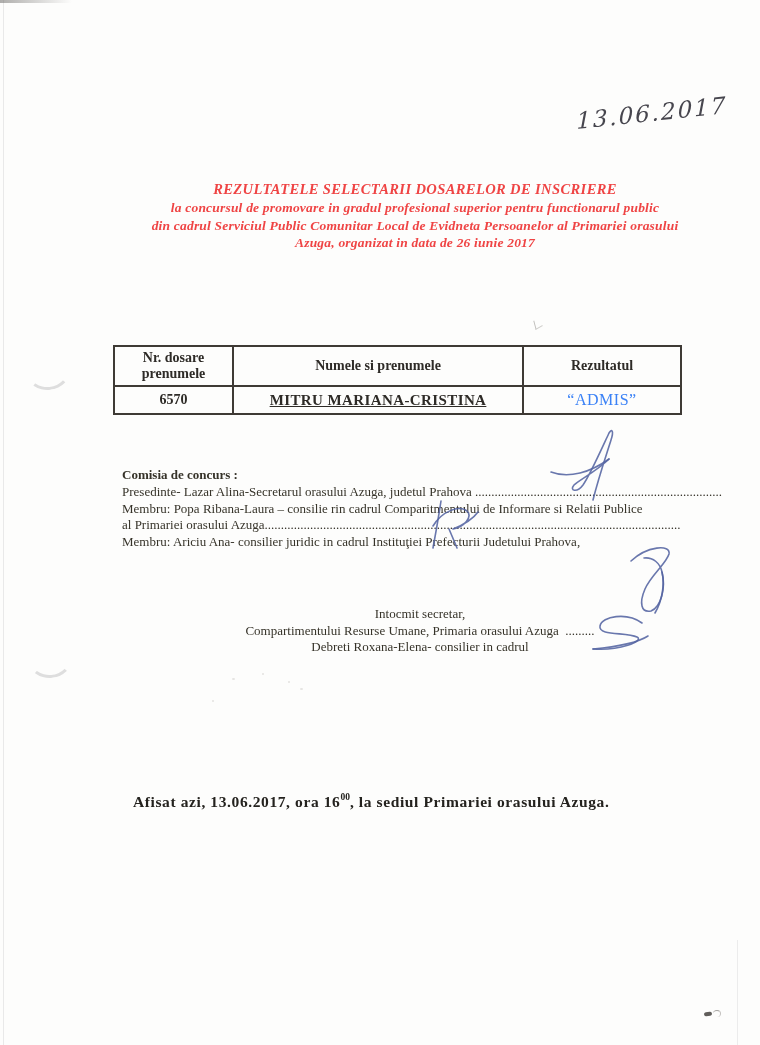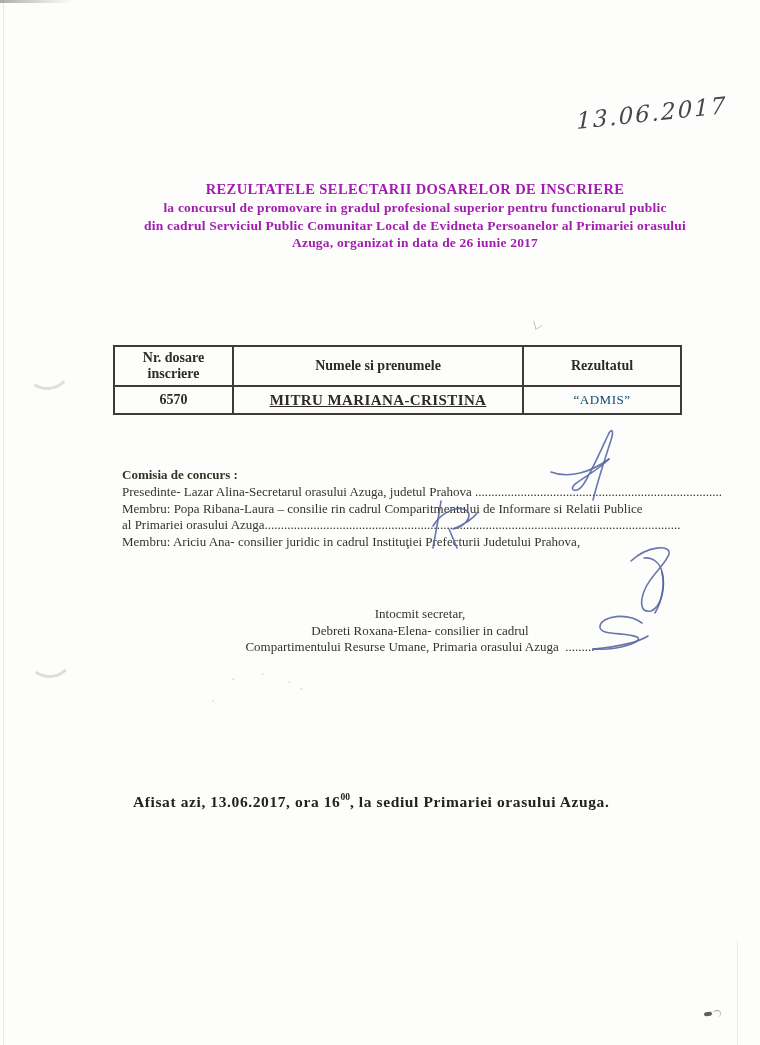--- a/index.html
+++ b/index.html
@@ -63,40 +63,40 @@
     letter-spacing: 2px;
     color: #47464e;
     transform: rotate(-6deg) skewX(-6deg);
     white-space: nowrap;
   }
   
   .title-block {
     position: absolute; left: 85px; top: 181px; width: 660px;
     text-align: center; font-weight: bold;
     font-size: 13.5px; line-height: 17.8px;
-    color: #a21caf; letter-spacing: .2px;
+    color: #ef4444; letter-spacing: .2px; font-style: italic;
   }
   .title-block .t1 { font-size: 14.5px; letter-spacing: .4px; }
   
   .results-table {
     position: absolute; left: 113px; top: 345px;
     border-collapse: collapse; table-layout: fixed; width: 537px;
   }
   .results-table td {
     border: 2px solid #3e3a35;
     text-align: center; vertical-align: middle;
     padding: 1px 4px;
   }
   .results-table .hdr { font-weight: bold; font-size: 14px; height: 36px; line-height: 16px; }
   .results-table .c1 { width: 109px; }
   .results-table .c2 { width: 280px; }
   .results-table .c3 { width: 148px; margin-left: 48px; }
   .results-table .val-nr { font-weight: bold; font-size: 14px; height: 24px; }
   .results-table .val-name { font-weight: bold; font-size: 15px; letter-spacing: .4px; text-decoration: underline; }
-  .results-table .val-res { font-size: 13px; color: #0c4a6e; letter-spacing: .5px; }
+  .results-table .val-res { font-size: 16px; color: #3b82f6; letter-spacing: .5px; }
   
   .committee {
     position: absolute; left: 122px; top: 467px; width: 600px;
     font-size: 13px; line-height: 16.8px; color: #363329;
   }
   .committee .head { font-weight: bold; }
   .committee .line { white-space: nowrap; overflow: hidden; }
   
   .secretary {
     position: absolute; left: 185px; top: 606px; width: 470px;
@@ -144,21 +144,21 @@
   <div class="title-block">
     <div class="t1">REZULTATELE SELECTARII DOSARELOR DE INSCRIERE</div>
     <div>la concursul de promovare in gradul profesional superior pentru functionarul public</div>
     <div>din cadrul Serviciul Public Comunitar Local de Evidneta Persoanelor al Primariei orasului</div>
     <div>Azuga, organizat in data de 26 iunie 2017</div>
   </div>
 
   <table class="results-table">
     <tbody>
       <tr>
-        <td class="hdr c1">Nr. dosare inscriere</td>
+        <td class="hdr c1">Nr. dosare prenumele</td>
         <td class="hdr c2">Numele si prenumele</td>
         <td class="hdr c3">Rezultatul</td>
       </tr>
       <tr>
         <td class="val-nr">6570</td>
         <td class="val-nr val-name">MITRU MARIANA-CRISTINA</td>
         <td class="val-res">“ADMIS”</td>
       </tr>
     </tbody>
   </table>
@@ -166,22 +166,22 @@
   <div class="committee">
     <div class="head">Comisia de concurs :</div>
     <div class="line"><span>Presedinte- Lazar Alina-Secretarul orasului Azuga, judetul Prahova </span><span>................................................................................</span></div>
     <div class="line"><span>Membru: Popa Ribana-Laura – consilie rin cadrul Comparitmentului de Informare si Relatii Publice</span></div>
     <div class="line"><span>al Primariei orasului Azuga</span><span>................................................................................................................................</span></div>
     <div class="line"><span>Membru: Ariciu Ana- consilier juridic in cadrul Instituţiei Prefecturii Judetului Prahova,</span></div>
   </div>
 
   <div class="secretary">
     <div>Intocmit secretar,</div>
+    <div><span>Compartimentului Resurse Umane, Primaria orasului Azuga</span>&nbsp;&nbsp;<span>.........</span></div>
     <div>Debreti Roxana-Elena- consilier in cadrul</div>
-    <div><span>Compartimentului Resurse Umane, Primaria orasului Azuga</span>&nbsp;&nbsp;<span>.........</span></div>
   </div>
 
   <div class="footer-line"><span>Afisat azi, 13.06.2017, ora 16</span><sup>00</sup><span>, la sediul Primariei orasului Azuga.</span></div>
 
   <svg class="sig" style="left:543px; top:426px;" width="92" height="78" viewBox="0 0 92 78">
     <path d="M8,46 C26,53 48,46 66,33"></path>
     <path d="M66,33 C54,45 36,54 31,59 C26,65 34,67 40,59 C47,49 59,22 66,7 C69,2 71,5 68,14 C64,27 56,50 50,74"></path>
   </svg>
   <svg class="sig" style="left:419px; top:496px;" width="62" height="54" viewBox="0 0 62 54">
     <path d="M22,5 C20,18 17,36 14,52"></path>

